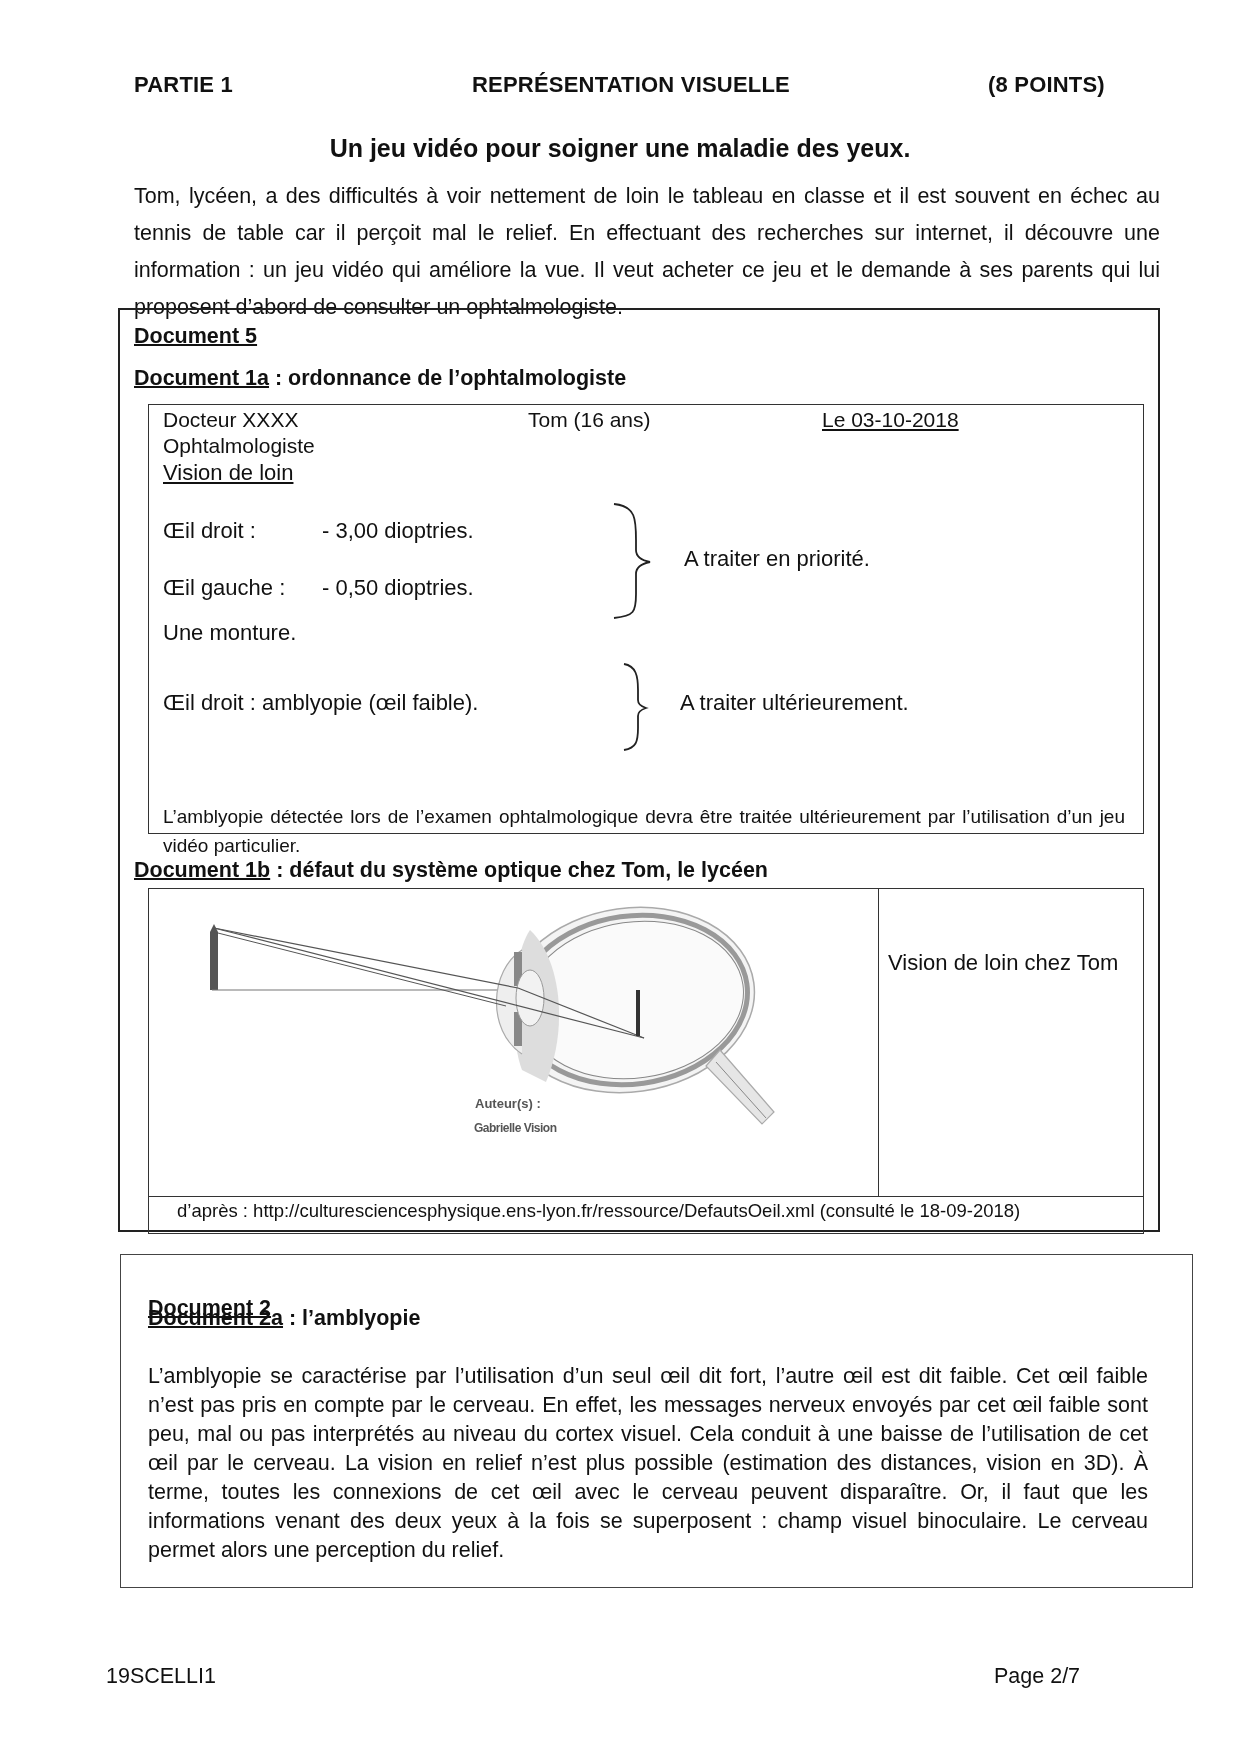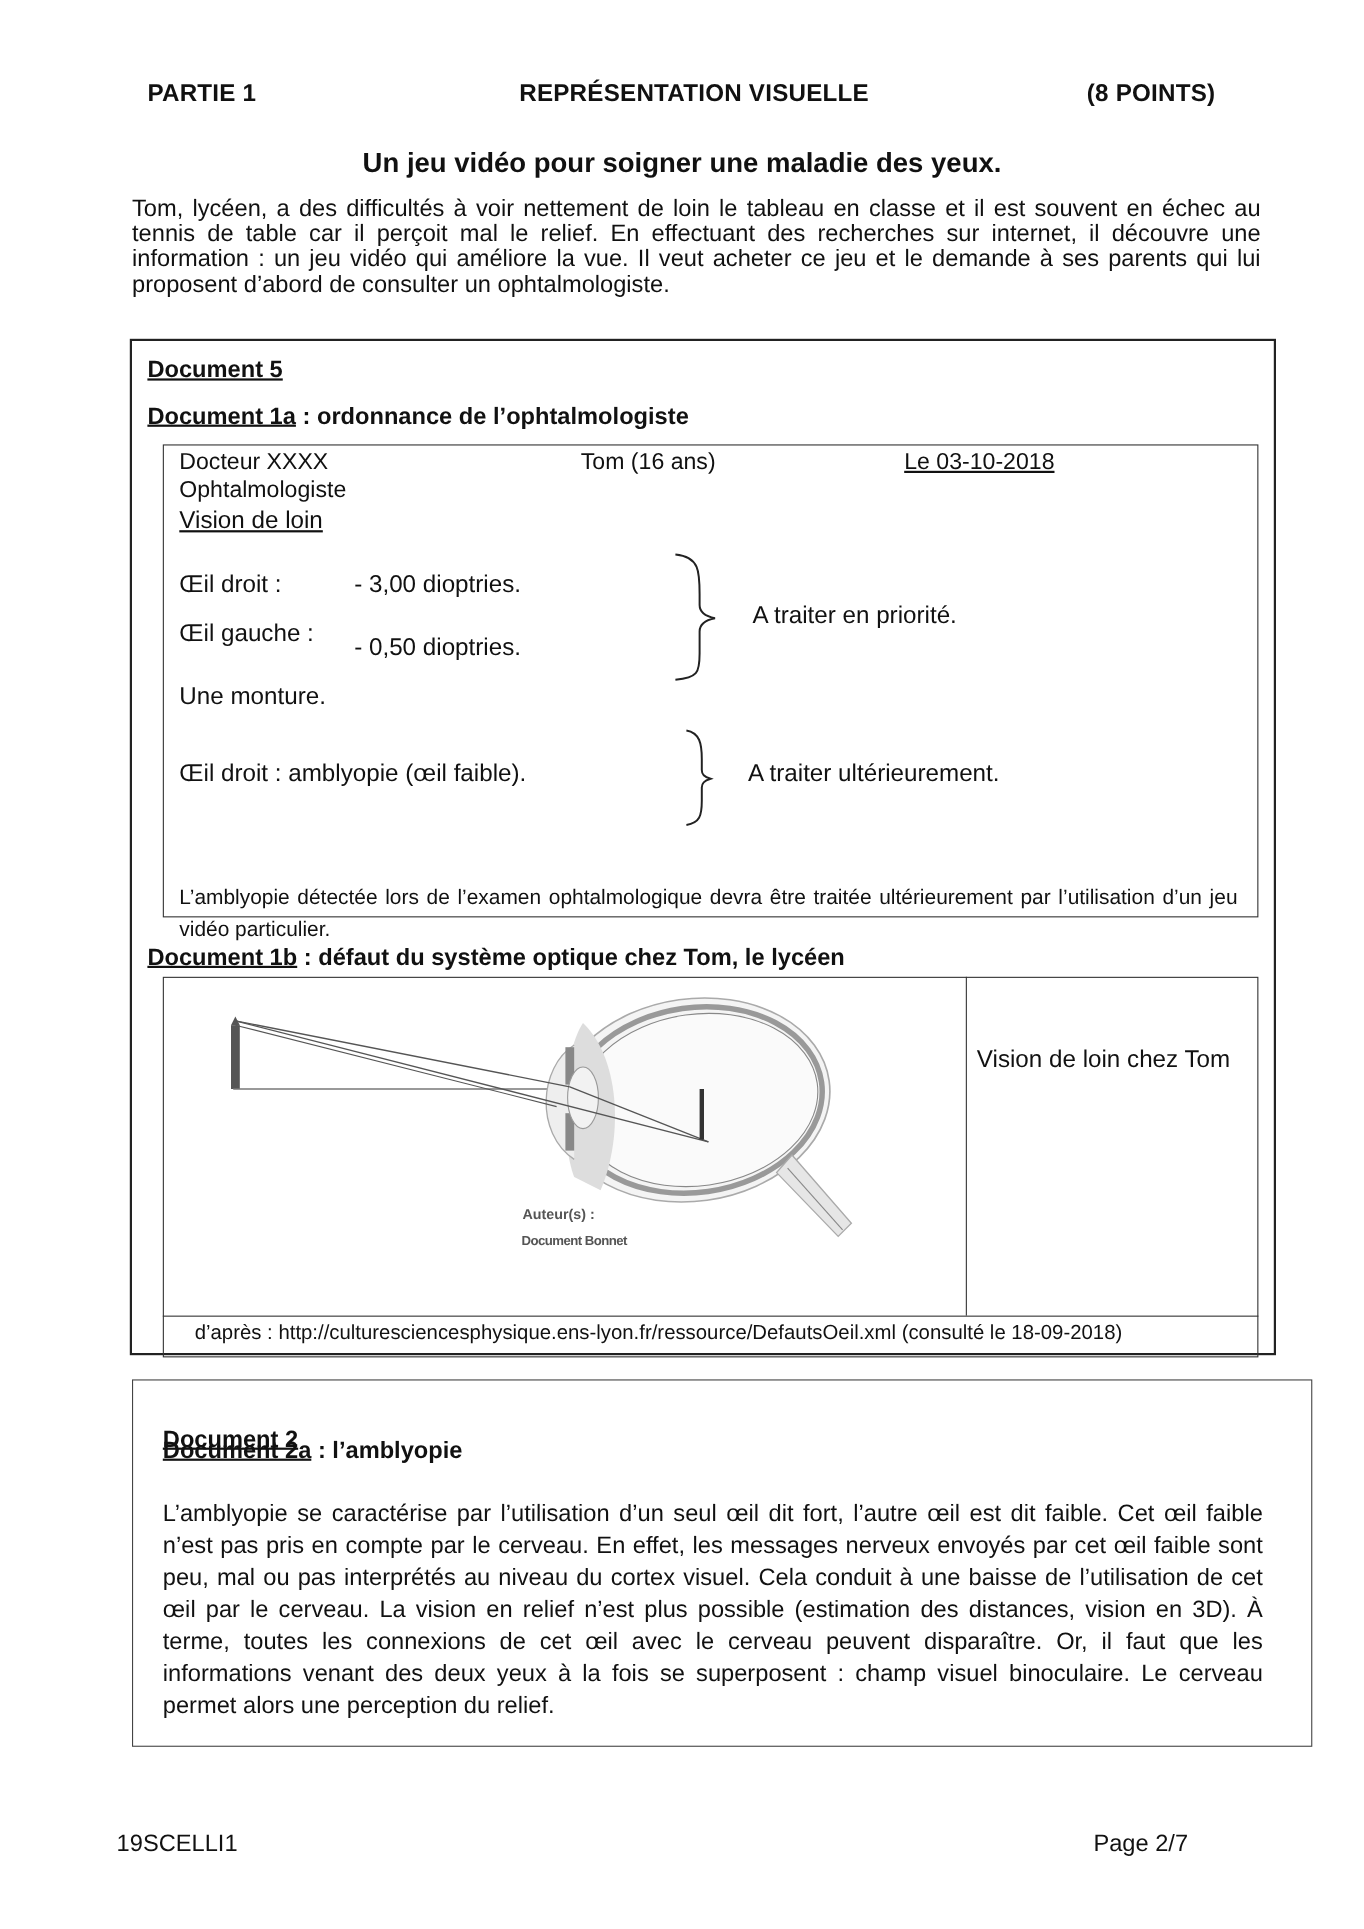--- a/index.html
+++ b/index.html
@@ -1,21 +1,21 @@
 <!DOCTYPE html>
 <html><head>
 <meta charset="utf-8">
 <style>
   html, body { margin:0; padding:0; background:#ffffff; }
   body { width:1240px; height:1754px; position:relative; overflow:hidden;
          font-family:"Liberation Sans", sans-serif; color:#111; }
   .abs { position:absolute; }
   .hdr { top:72px; font-size:22px; font-weight:bold; letter-spacing:0.2px; }
   .title { top:134px; left:0; width:1240px; text-align:center; font-size:25px; font-weight:bold; }
-  .intro { top:178px; left:120px; width:1026px; font-size:21.5px; line-height:23px; text-align:justify; }
+  .intro { top:178px; left:134px; width:1026px; font-size:21.5px; line-height:37px; text-align:justify; }
   .box1 { left:118px; top:308px; width:1042px; height:924px; border:2px solid #222; box-sizing:border-box; }
   .doc-h { font-size:21.5px; font-weight:bold; }
   .doc-h u { text-decoration:underline; text-decoration-thickness:2px; }
   .presc { left:148px; top:404px; width:996px; height:430px; border:1.5px solid #333; box-sizing:border-box; }
   .pt { font-size:21px; }
   .para-just { text-align:justify; text-align-last:left; line-height:29px; }
   .fig { left:148px; top:888px; width:996px; height:346px; border:1.5px solid #333; box-sizing:border-box; }
   .fig-div-v { left:878px; top:888px; width:0; height:308px; border-left:1.5px solid #333; }
   .fig-div-h { left:148px; top:1196px; width:996px; height:0; border-top:1.5px solid #333; }
   .box2 { left:120px; top:1254px; width:1073px; height:334px; border:1.5px solid #444; box-sizing:border-box; }
@@ -38,21 +38,21 @@
 
 <div class="abs presc"></div>
 <div class="abs pt" style="left:163px;top:408px;">Docteur XXXX</div>
 <div class="abs pt" style="left:163px;top:434px;">Ophtalmologiste</div>
 <div class="abs pt" style="left:163px;top:460px;font-size:22px;text-decoration:underline;">Vision de loin</div>
 <div class="abs pt" style="left:528px;top:408px;">Tom (16 ans)</div>
 <div class="abs pt" style="left:822px;top:408px;text-decoration:underline;">Le 03-10-2018</div>
 
 <div class="abs pt" style="left:163px;top:518px;font-size:22px;">Œil droit :</div>
 <div class="abs pt" style="left:322px;top:518px;font-size:22px;">- 3,00 dioptries.</div>
-<div class="abs pt" style="left:163px;top:563px;font-size:22px;">Œil gauche :</div>
+<div class="abs pt" style="left:163px;top:575px;font-size:22px;">Œil gauche :</div>
 <div class="abs pt" style="left:322px;top:575px;font-size:22px;">- 0,50 dioptries.</div>
 
 <svg class="abs" style="left:606px;top:500px;" width="50" height="120">
   <path d="M8 4 C 30 6, 30 20, 30 40 L 30 50 C 30 56, 34 60, 44 62 C 34 64, 30 68, 30 74 L 30 94 C 30 112, 28 116, 8 118" fill="none" stroke="#222" stroke-width="1.8"></path>
 </svg>
 <div class="abs pt" style="left:684px;top:546px;font-size:22px;">A traiter en priorité.</div>
 
 <div class="abs pt" style="left:163px;top:620px;font-size:22px;">Une monture.</div>
 <div class="abs pt" style="left:163px;top:690px;font-size:22px;">Œil droit : amblyopie (œil faible).</div>
 <svg class="abs" style="left:614px;top:662px;" width="40" height="90">
@@ -95,21 +95,21 @@
 
   <line x1="64" y1="38" x2="494" y2="148" stroke="#555" stroke-width="1.2"></line>
   <line x1="64" y1="38" x2="368" y2="98" stroke="#555" stroke-width="1.2"></line>
   <line x1="368" y1="98" x2="494" y2="148" stroke="#555" stroke-width="1.2"></line>
   <line x1="64" y1="42" x2="356" y2="116" stroke="#555" stroke-width="1"></line>
 
   <rect x="486" y="100" width="4" height="46" fill="#333"></rect>
 </svg>
 
 <div class="abs" style="left:475px;top:1096px;font-size:13px;font-weight:bold;color:#555;">Auteur(s) :</div>
-<div class="abs" style="left:474px;top:1121px;font-size:12px;font-weight:bold;color:#555;letter-spacing:-0.5px;">Document Bonnet</div>
+<div class="abs" style="left:474px;top:1121px;font-size:12px;font-weight:bold;color:#555;letter-spacing:-0.5px;">Gabrielle Vision</div>
 
 <div class="abs pt" style="left:888px;top:948px;font-size:22px;line-height:29px;width:240px;">Vision de loin chez Tom</div>
 
 <div class="abs" style="left:177px;top:1200px;font-size:18.5px;white-space:nowrap;">
   <span>d’après : </span><a class="src">http://culturesciencesphysique.ens-lyon.fr/ressource/DefautsOeil.xml </a><span>(consulté le 18-09-2018)</span>
 </div>
 
 <div class="abs box2"></div>
 <div class="abs doc-h" style="left:148px;top:1264px;margin-top:32px;"><u>Document 2</u></div>
 <div class="abs doc-h" style="left:148px;top:1306px;"><u>Document 2a</u><span> : l’amblyopie</span></div>

